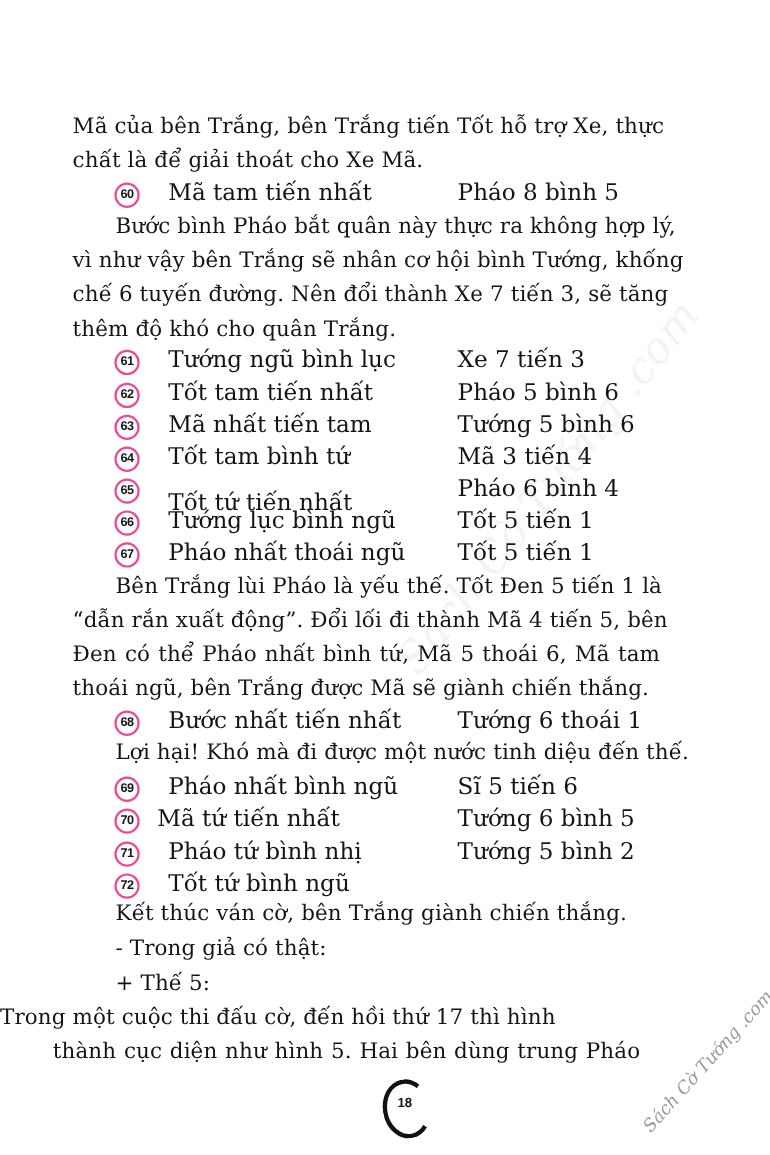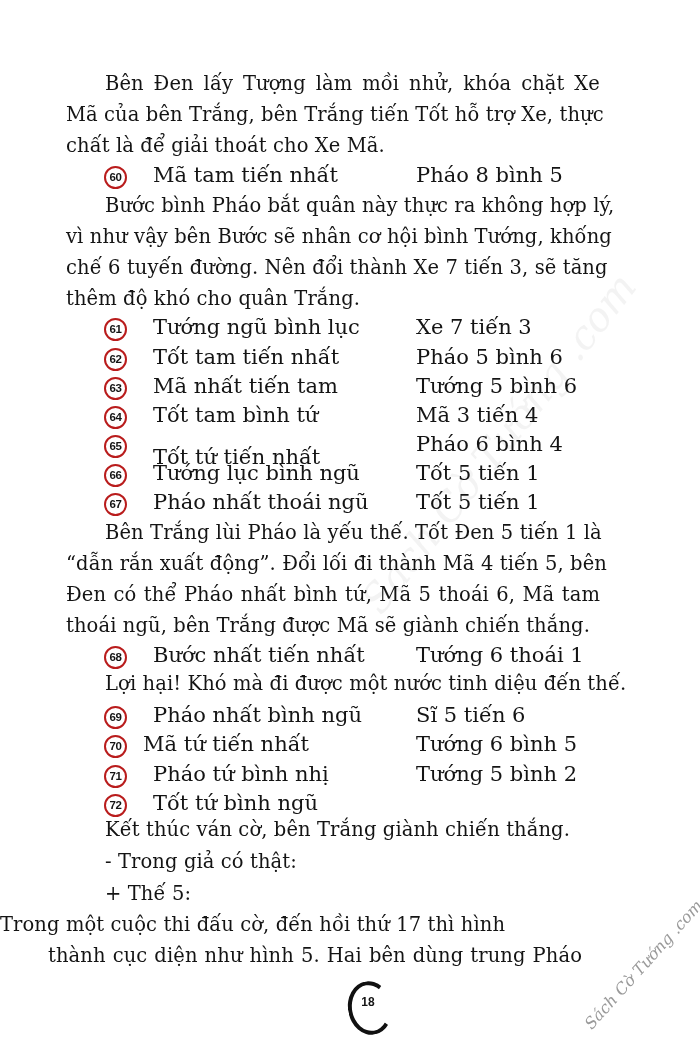--- a/index.html
+++ b/index.html
@@ -9,21 +9,21 @@
   }
   .page { position: absolute; left: 0; top: 0; width: 700px; height: 1050px; }
   .line {
     position: absolute; left: 0; width: 700px; height: 30px;
     font-size: 19.5px; line-height: 30px; white-space: nowrap; letter-spacing: 0.1px;
   }
   .line.just { text-align: justify; text-align-last: justify; }
   .line.just span.t { display: block; }
   .move { position: absolute; height: 30px; font-size: 21px; line-height: 30px; white-space: nowrap; }
   .num {
-    position: absolute; width: 19px; height: 19px; border: 2px solid #b91c1c; border-radius: 50%;
+    position: absolute; width: 19px; height: 19px; border: 2px solid #ec4899; border-radius: 50%;
     font-family: "Liberation Sans", sans-serif; font-size: 11.5px; font-weight: bold; line-height: 19px; text-align: center;
     letter-spacing: -0.5px;
   }
   .pagenum {
     position: absolute; left: 348px; top: 981px; width: 40px; height: 50px;
   }
   .pagenum .arc {
     position: absolute; left: 0; top: 0; width: 36px; height: 46px; border-radius: 50%;
     border: 4px solid #111; border-right-color: transparent; border-bottom-color: #111;
     transform: rotate(-10deg);
@@ -43,37 +43,34 @@
     white-space: nowrap;
   }
 </style>
 </head>
 <body>
 
 <div class="page">
 
   <div class="wm-faint">Sách Cờ Tướng .com</div>
 
-  <div class="line just" style="top:69px;padding-left:105px;width:495px;">
-      <span class="t">Bên Đen lấy Tượng làm mồi nhử, khóa chặt Xe</span>
-    </div>
   <div class="line just" style="top:100px;padding-left:66px;width:534px;">
       <span class="t">Mã của bên Trắng, bên Trắng tiến Tốt hỗ trợ Xe, thực</span>
     </div>
   <div class="line" style="top:131px;left:66px;">chất là để giải thoát cho Xe Mã.</div>
 
   <div class="num" style="left:104px;top:166px;">60</div>
   <div class="move" style="left:153px;top:160px;">Mã tam tiến nhất</div>
   <div class="move" style="left:416px;top:160px;">Pháo 8 bình 5</div>
 
   <div class="line just" style="top:191px;padding-left:105px;width:495px;">
       <span class="t">Bước bình Pháo bắt quân này thực ra không hợp lý,</span>
     </div>
   <div class="line just" style="top:222px;padding-left:66px;width:534px;">
-      <span class="t">vì như vậy bên Bước sẽ nhân cơ hội bình Tướng, khống</span>
+      <span class="t">vì như vậy bên Trắng sẽ nhân cơ hội bình Tướng, khống</span>
     </div>
   <div class="line just" style="top:253px;padding-left:66px;width:534px;">
       <span class="t">chế 6 tuyến đường. Nên đổi thành Xe 7 tiến 3, sẽ tăng</span>
     </div>
   <div class="line" style="top:284px;left:66px;">thêm độ khó cho quân Trắng.</div>
 
   <div class="num" style="left:104px;top:318px;">61</div>
   <div class="move" style="left:153px;top:312px;">Tướng ngũ bình lục</div>
   <div class="move" style="left:416px;top:312px;">Xe 7 tiến 3</div>
 

